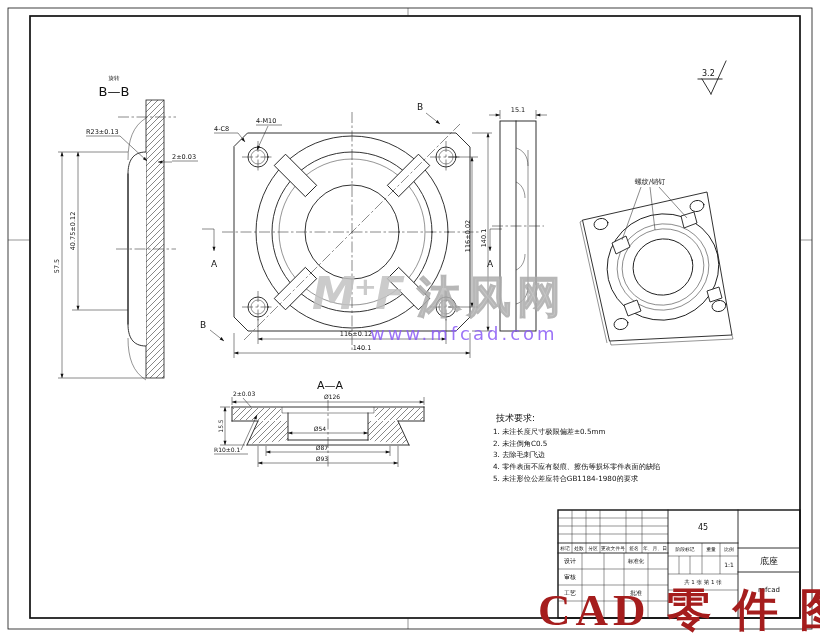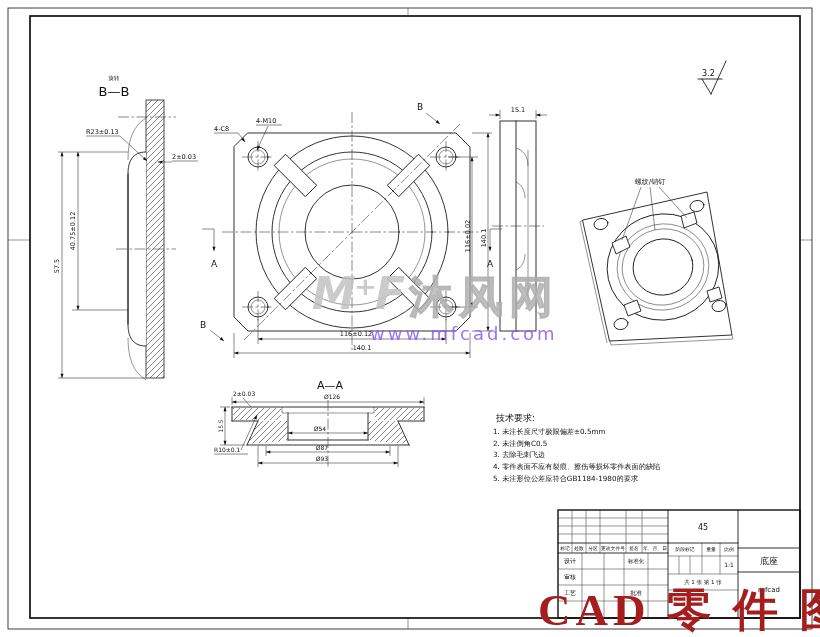--- a/index.html
+++ b/index.html
@@ -12,21 +12,21 @@
   .s{stroke:#1c1c1c;stroke-width:.9;fill:none;stroke-linecap:square}
   .sw{stroke:#1c1c1c;stroke-width:.9;fill:#fff}
   .sh{stroke:#1c1c1c;stroke-width:.8;fill:url(#hat)}
   .thin{stroke:#2a2a2a;stroke-width:.5;fill:none}
   .dim{stroke:#2a2a2a;stroke-width:.55;fill:none}
   .cl{stroke:#2a2a2a;stroke-width:.55;fill:none;stroke-dasharray:11 2.5 2.5 2.5}
   .frame{stroke:#111;fill:none}
   .wm{position:absolute;left:312px;top:268px;color:#b9b9b9;opacity:.85;pointer-events:none;}
   .wm-row{display:flex;}
   .wm-logo{font-size:44px;font-style:italic;font-weight:bold;color:#c2c2c2;letter-spacing:-2px;}
-  .wm-brand{font-size:44px;font-weight:bold;color:#bcbcbc;letter-spacing:6px;margin-left:6px;
+  .wm-brand{font-size:44px;font-weight:bold;color:#bcbcbc;letter-spacing:6px;margin-left:14px;
             -webkit-text-stroke:1px #ababab;}
   .wm-url{font-size:18px;letter-spacing:3px;color:#8b5cf6;margin:-4px 0 0 58px;}
   .stamp{position:absolute;left:538px;top:580px;font-family:"Liberation Serif",serif;
          font-weight:bold;font-size:45px;color:#a51d1d;letter-spacing:5px;white-space:nowrap;
          pointer-events:none;}
 </style>
 </head>
 <body>
 
 <div class="sheet">

